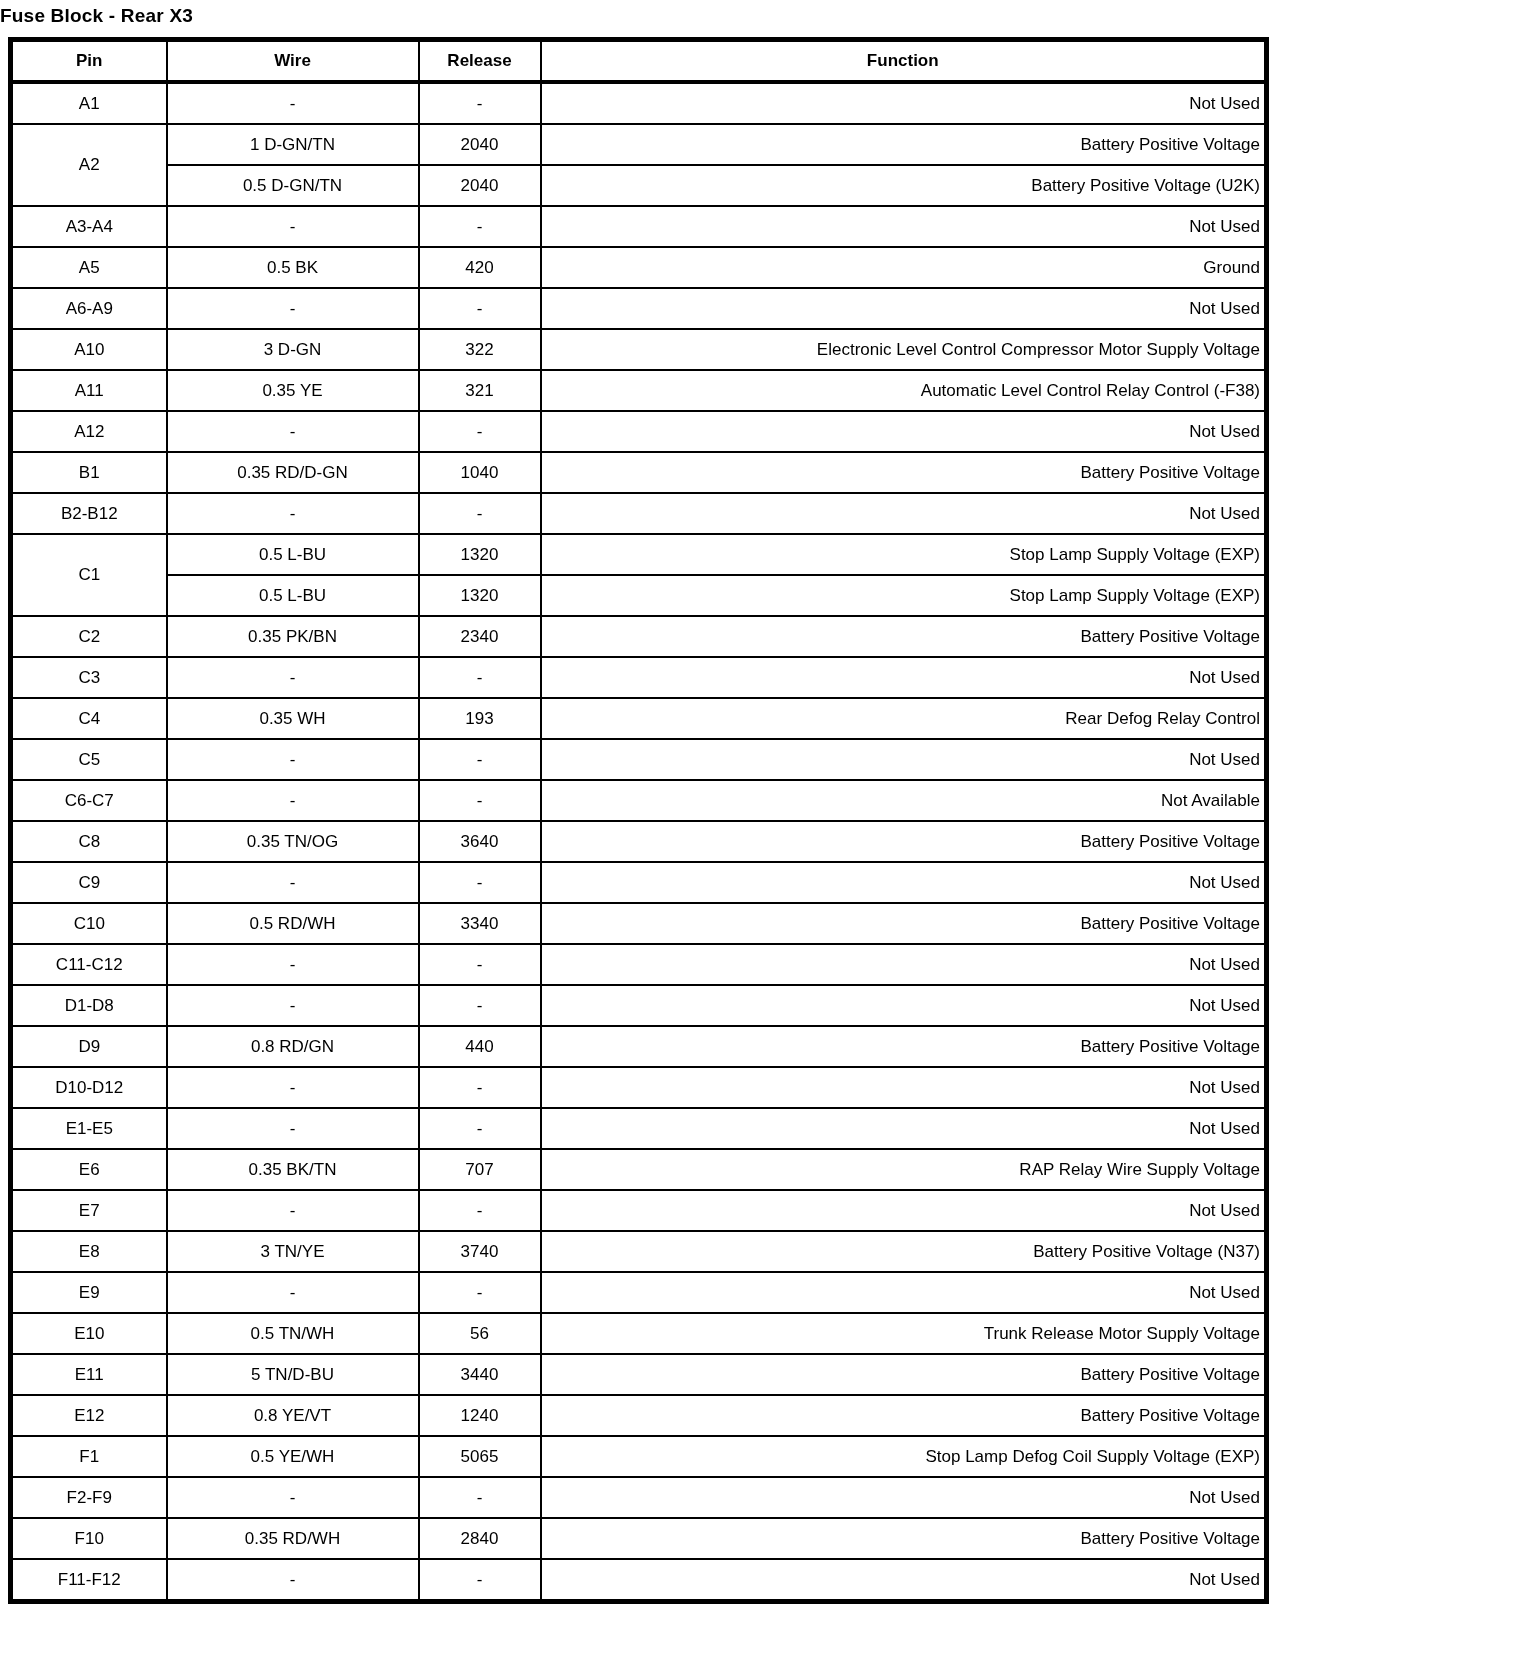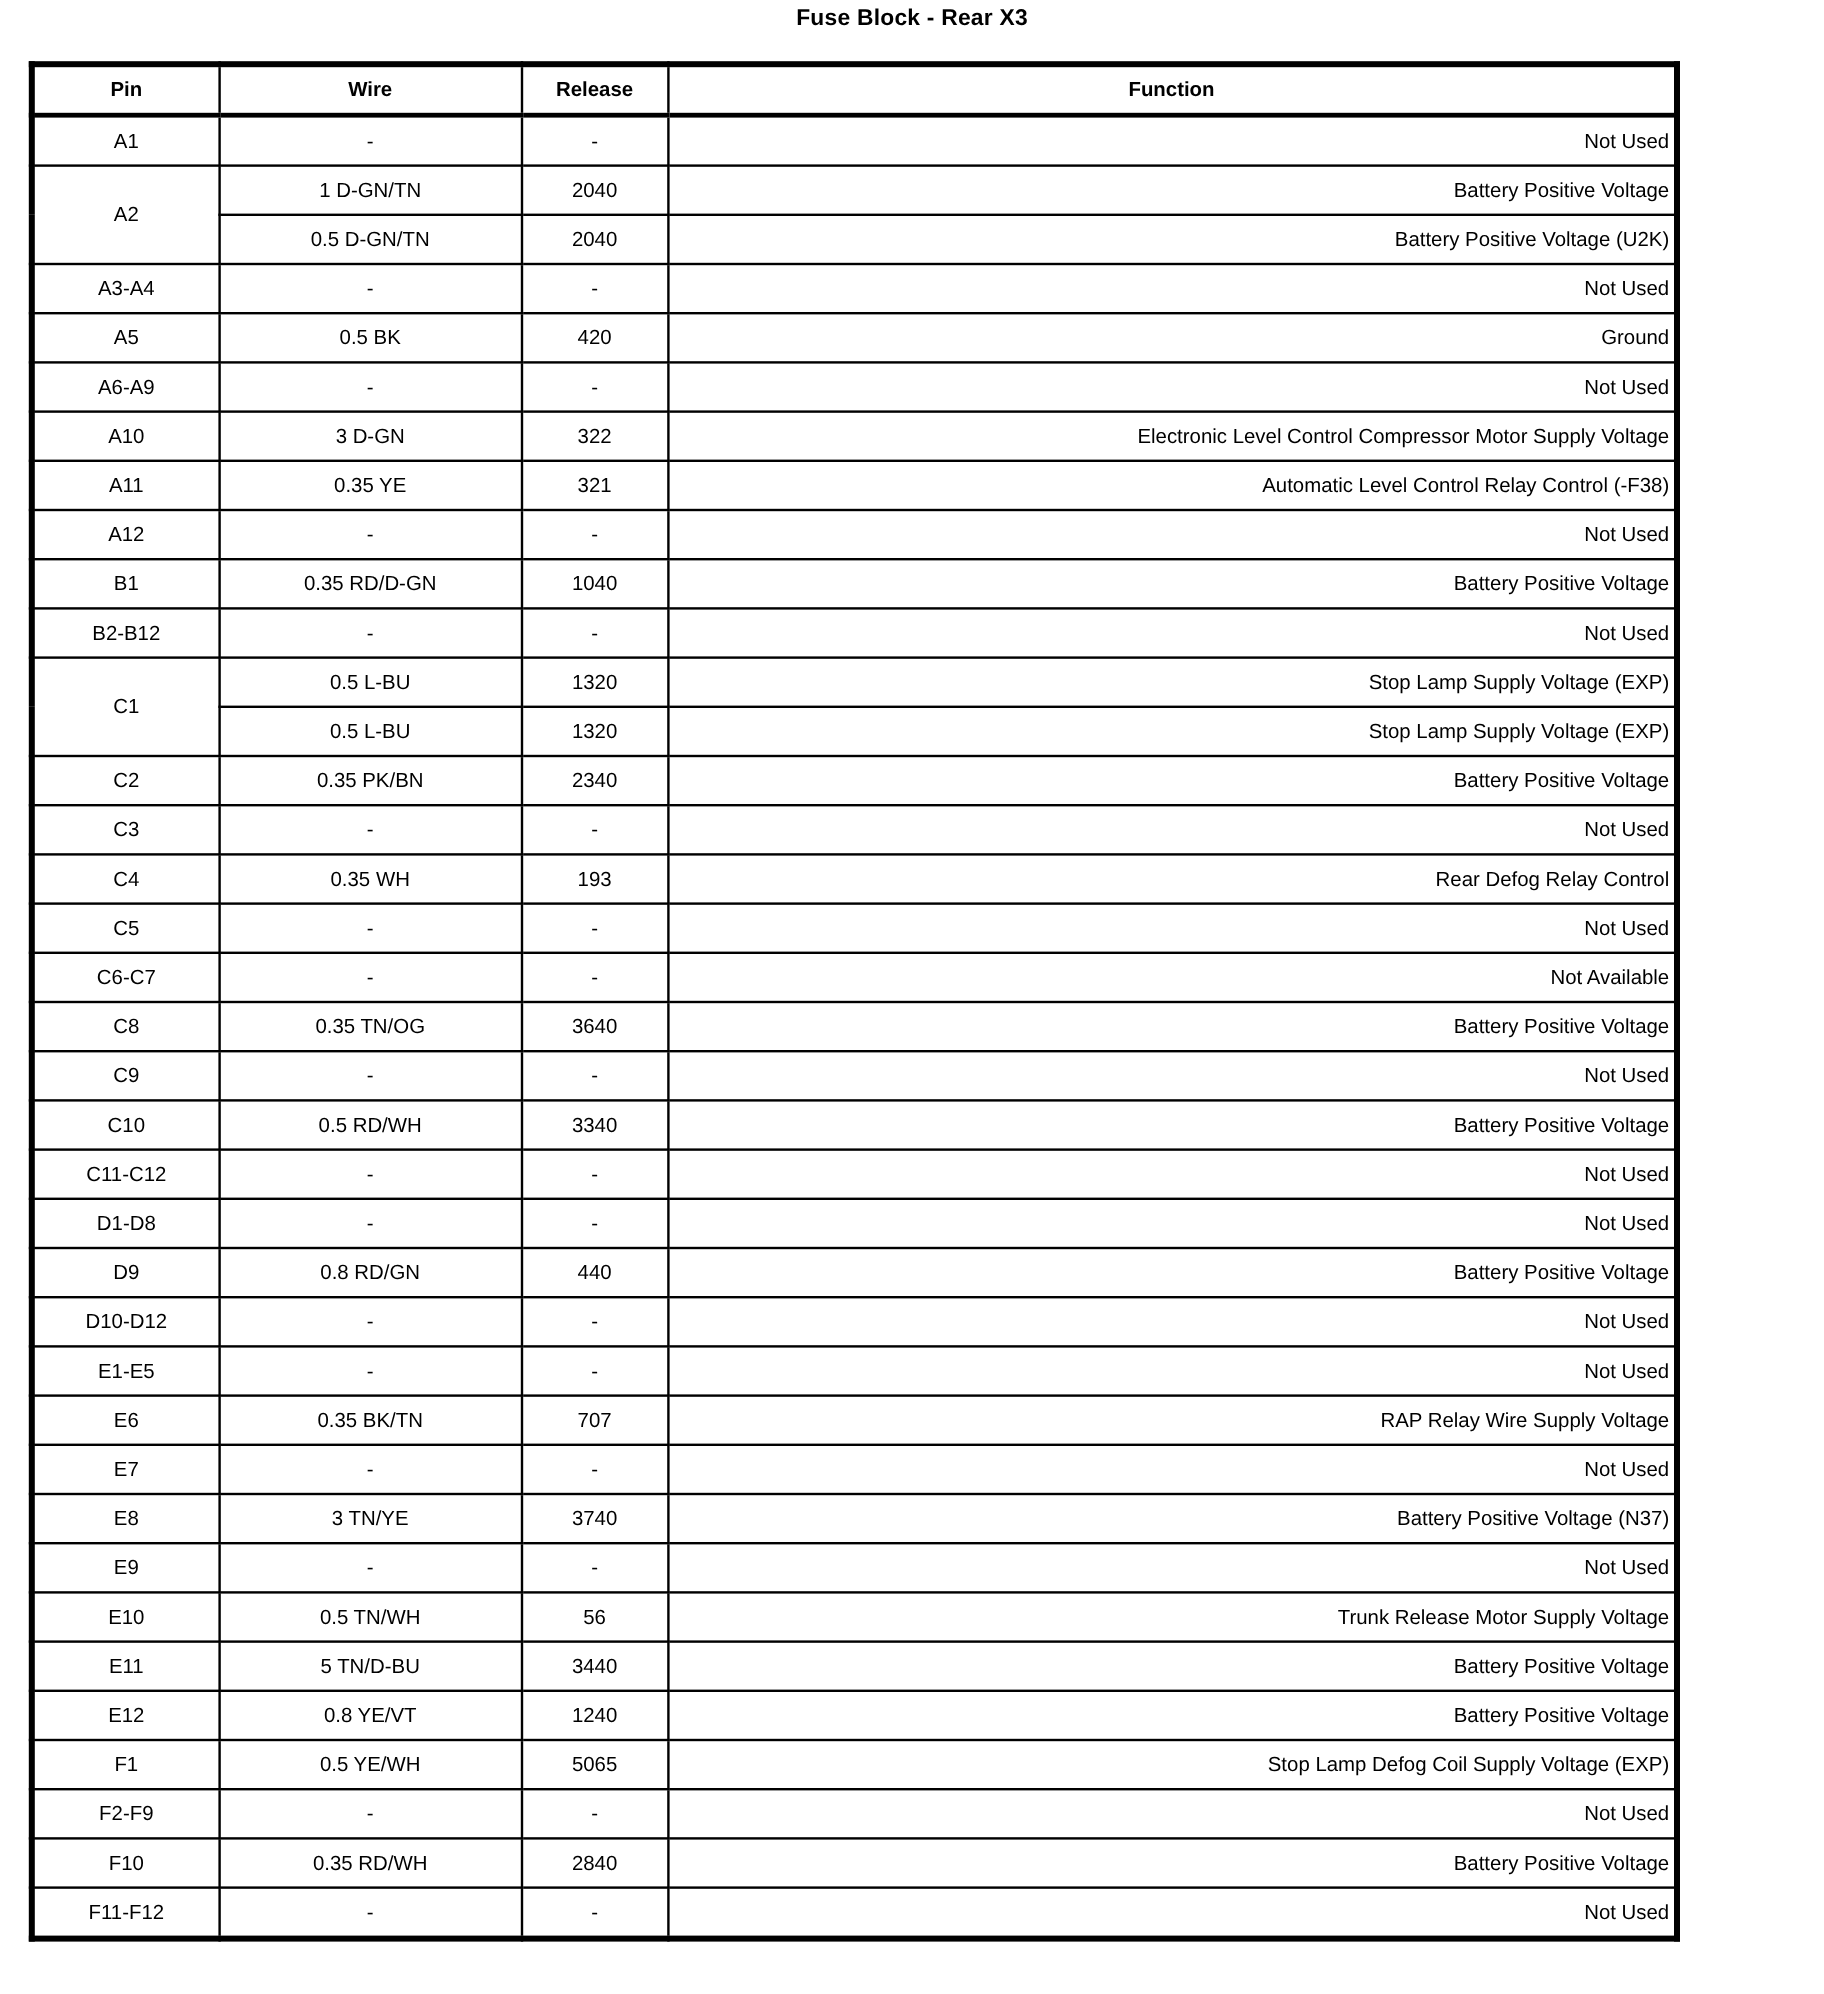--- a/index.html
+++ b/index.html
@@ -12,32 +12,32 @@
     height: 1662px;
     font-family: "Liberation Sans", "DejaVu Sans", sans-serif;
     color: #000000;
     -webkit-font-smoothing: antialiased;
   }
   .page {
     position: relative;
     width: 1520px;
   }
   .doc-title {
-    text-align: center;
+    text-align: left;
     font-weight: bold;
     font-size: 19px;
     letter-spacing: 0.2px;
     padding-top: 5px;
-    margin-bottom: 24px;
+    margin-bottom: 10px;
   }
   table.fuse-table {
     border-collapse: collapse;
     table-layout: fixed;
-    margin-left: 24px;
-    width: 1376px;
+    margin-left: 8px;
+    width: 1261px;
     background: #ffffff;
   }
   table.fuse-table {
     border: 5px solid #000000;
   }
   table.fuse-table th,
   table.fuse-table td {
     border: 2px solid #000000;
     font-size: 17px;
     overflow: hidden;

